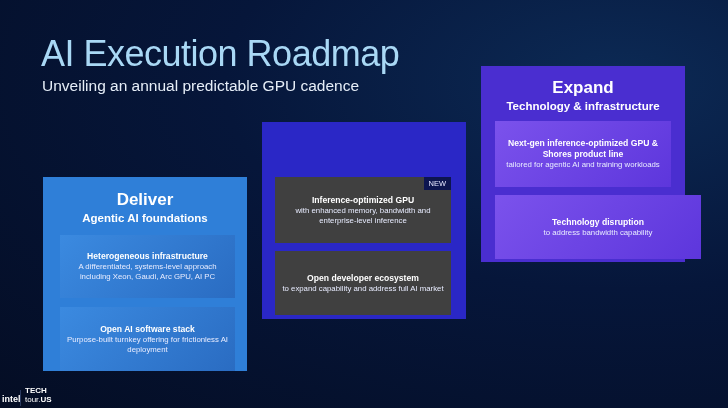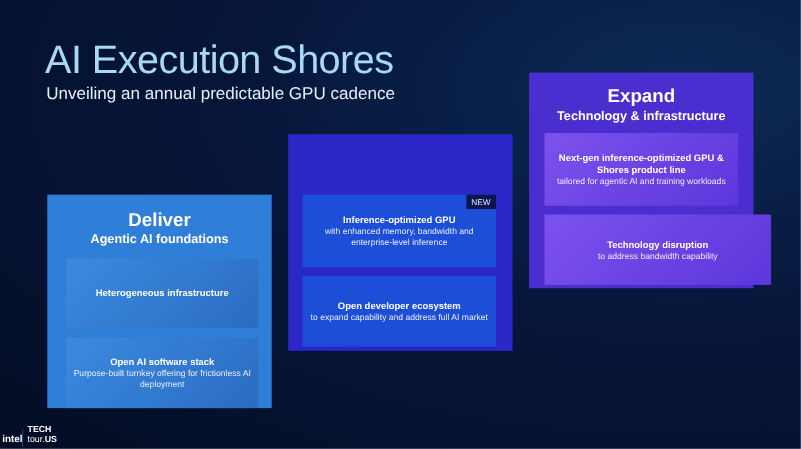--- a/index.html
+++ b/index.html
@@ -13,44 +13,45 @@
   .col { position: absolute; box-sizing: border-box; }
   .col-head { text-align: center; }
   .col-name { font-size: 17px; font-weight: bold; }
   .col-sub { font-size: 11.5px; font-weight: bold; margin-top: 2px; }
   .card { position: absolute; box-sizing: border-box; text-align: center; padding: 0 6px; display: flex; flex-direction: column; justify-content: center; }
   .card-title { font-size: 8.6px; font-weight: bold; line-height: 11px; }
   .card-desc { font-size: 7.8px; line-height: 10px; color: #e8ecff; }
   .deliver { left: 43px; top: 177px; width: 204px; height: 194px; background: #2f7fd8; }
   .deliver .card { background: linear-gradient(135deg, #3b8ae0 0%, #2a6cc2 100%); }
   .scale { left: 262px; top: 122px; width: 204px; height: 197px; background: #2a27c6; }
-  .scale .card { background: #1d4ed8; }
+  .scale .card { background: #404040; }
   .expand { left: 481px; top: 66px; width: 204px; height: 196px; background: #4a2ed0; }
   .expand .card { background: linear-gradient(135deg, #7b52ec 0%, #5d36dc 100%); }
   .badge { position: absolute; right: 0; top: 0; background: #0d1550; color: #e6e8ff; font-size: 7.5px; padding: 2px 5px; }
   .footer { position: absolute; left: 0; top: 380px; height: 28px; width: 100px; }
   .intel { position: absolute; left: 2px; top: 14px; font-size: 9px; font-weight: bold; color: #fff; }
   .tech { position: absolute; left: 25px; top: 7px; font-size: 8px; font-weight: bold; line-height: 8px; color: #fff; }
   .tour { position: absolute; left: 25px; top: 16px; font-size: 8px; line-height: 8px; color: #fff; }
   .tour b { font-weight: bold; }
   .divider { position: absolute; left: 20px; top: 10px; width: 1px; height: 16px; background: #2a3a60; }
 </style>
 </head>
 <body>
 
-<div class="title">AI Execution Shores</div>
+<div class="title">AI Execution Roadmap</div>
 <div class="subtitle">Unveiling an annual predictable GPU cadence</div>
 
 <div class="col deliver">
   <div class="col-head" style="padding-top:13px;">
     <div class="col-name">Deliver</div>
     <div class="col-sub">Agentic AI foundations</div>
   </div>
   <div class="card" style="left:17px; top:58px; width:175px; height:63px;">
     <div class="card-title">Heterogeneous infrastructure</div>
+    <div class="card-desc">A differentiated, systems-level approach including Xeon, Gaudi, Arc GPU, AI PC</div>
   </div>
   <div class="card" style="left:17px; top:130px; width:175px; height:64px;">
     <div class="card-title">Open AI software stack</div>
     <div class="card-desc">Purpose-built turnkey offering for frictionless AI deployment</div>
   </div>
 </div>
 
 <div class="col scale">
   <div class="col-head" style="padding-top:12px;margin-top:48px;">
     <div class="col-name">Scale</div>

